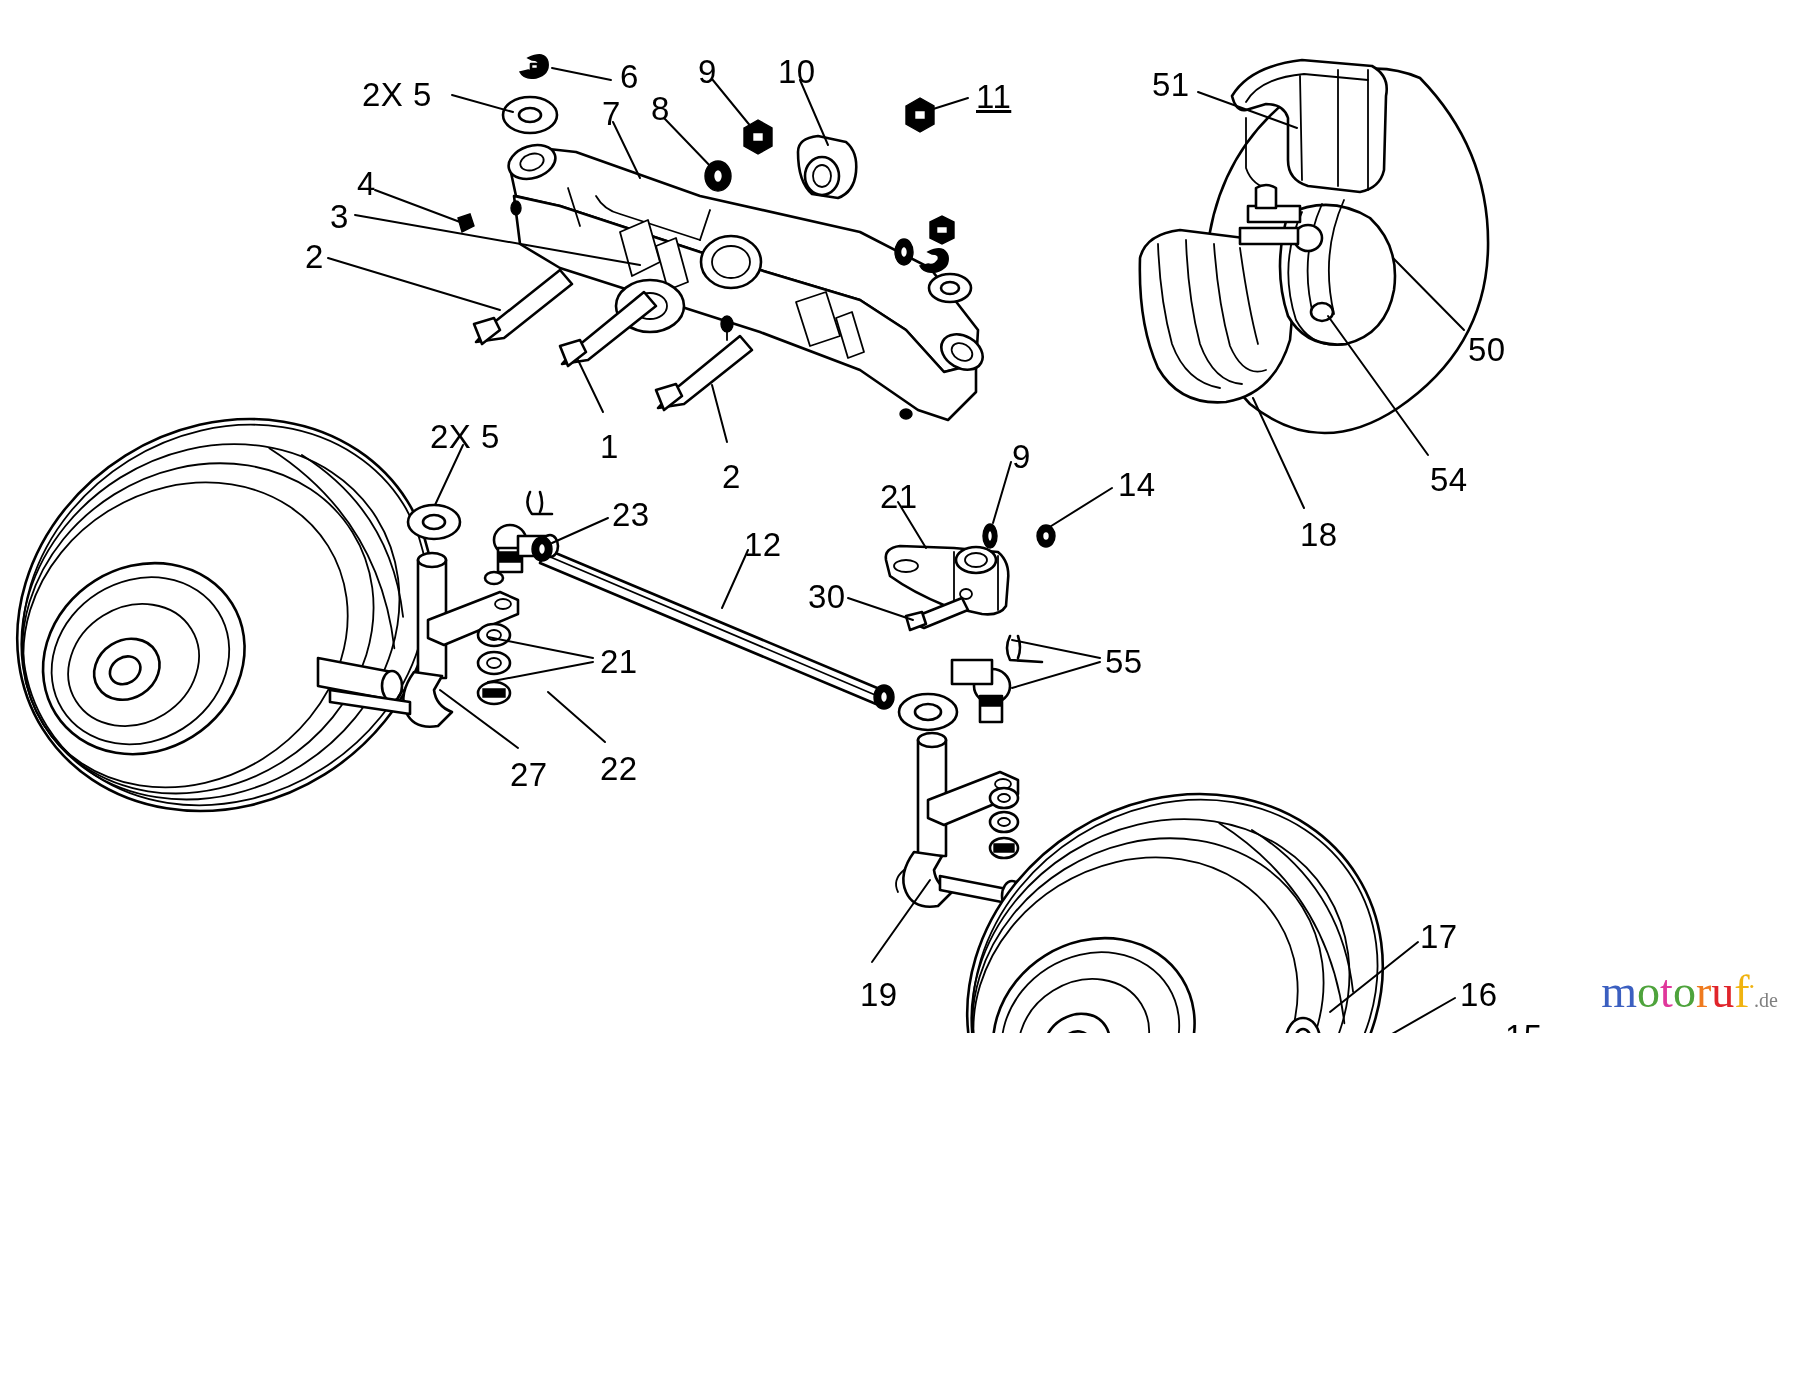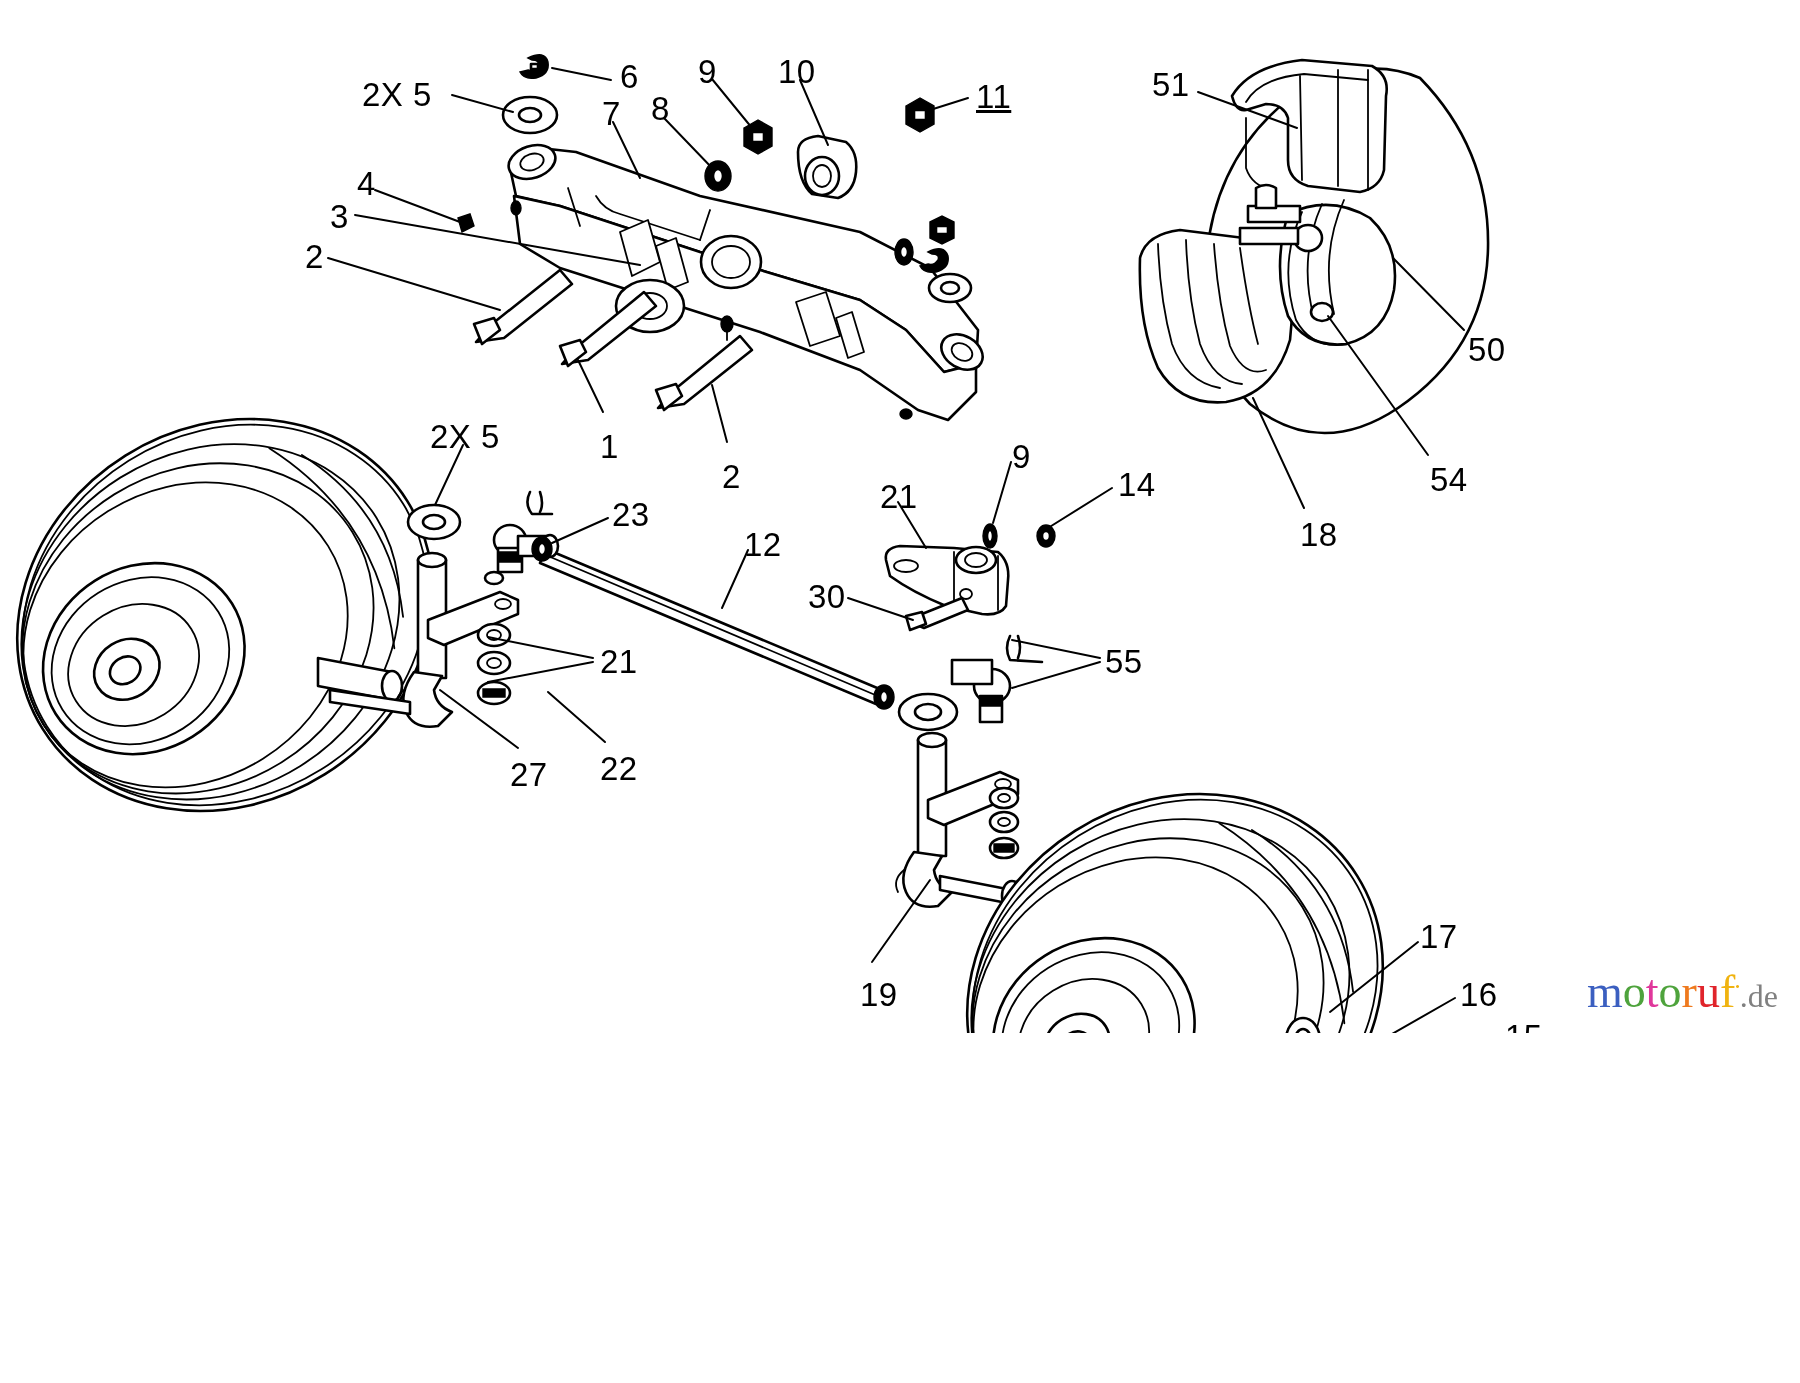--- a/index.html
+++ b/index.html
@@ -41,21 +41,21 @@
     right: 22px;
     bottom: 18px;
     font-family: "Liberation Serif", serif;
     font-size: 46px;
     line-height: 1;
     white-space: nowrap;
     user-select: none;
   }
   .watermark span { font-weight: 400; }
   .wm-suffix {
-    font-size: 32px;
+    font-size: 20px;
     vertical-align: baseline;
   }
   .wm-dot-accent {
     font-size: 13px;
     vertical-align: super;
   }
 </style>
 </head>
 <body>
 

